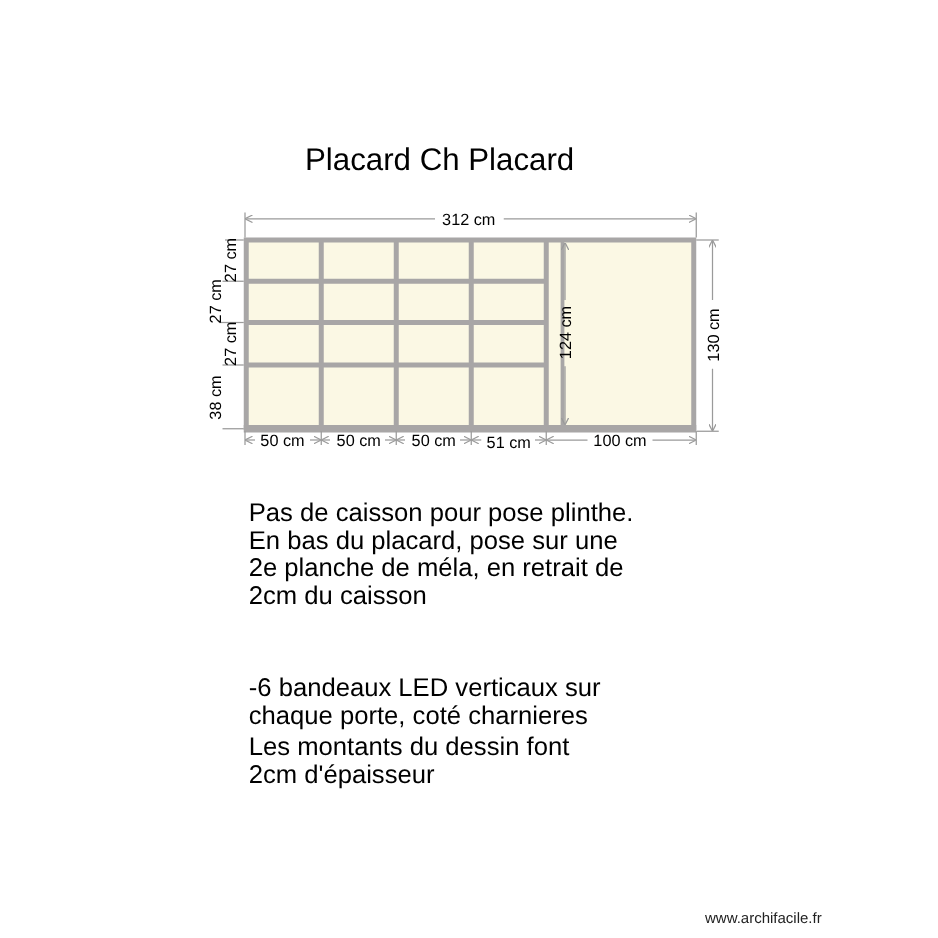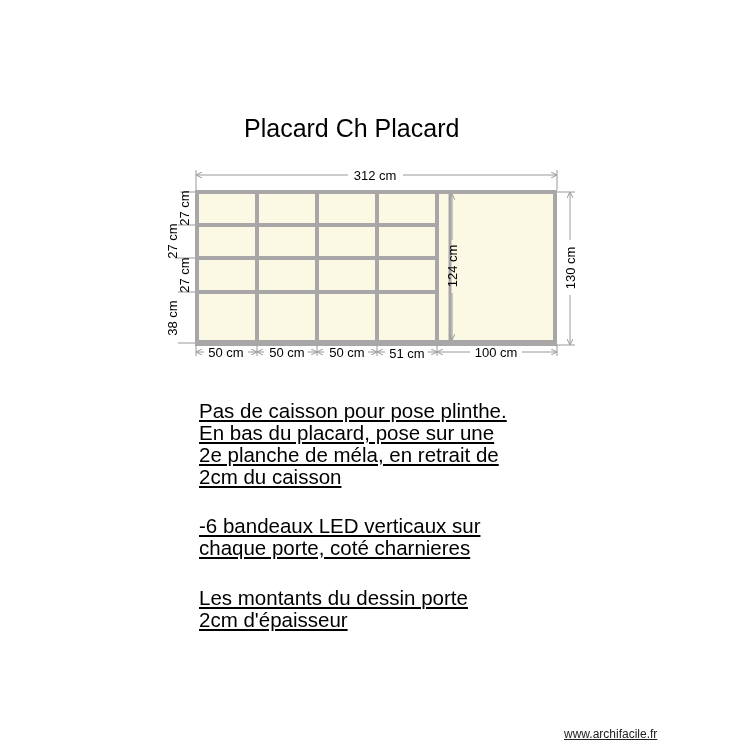--- a/index.html
+++ b/index.html
@@ -1,21 +1,21 @@
 <!DOCTYPE html>
 <html><head>
 <meta charset="utf-8">
 <style>
   html,body{margin:0;padding:0;background:#fff;}
   body{width:750px;height:750px;position:relative;overflow:hidden;font-family:"Liberation Sans",sans-serif;color:#000;}
   .abs{position:absolute;}
   #title{left:244px;top:114px;font-size:25px;white-space:nowrap;}
   svg text{font-family:"Liberation Sans",sans-serif;}
-  .notes{left:199px;font-size:20.5px;line-height:22px;white-space:pre-line;text-decoration:underline;}
-  #watermark{left:564px;top:727px;font-size:12px;color:#222;text-decoration:underline;}
+  .notes{left:199px;font-size:20.5px;line-height:22px;white-space:pre-line;}
+  #watermark{left:564px;top:727px;font-size:12px;color:#222;}
 </style>
 </head>
 <body>
 
 <div id="title" class="abs">Placard Ch Placard</div>
 
 <svg class="abs" style="left:0;top:0" width="750" height="380">
   <defs>
     <marker id="arr" markerWidth="6" markerHeight="6" refX="5" refY="3" orient="auto-start-reverse">
       <path d="M0,0 L6,3 L0,6" fill="none" stroke="#9a9a9a" stroke-width="1"></path>
@@ -99,18 +99,18 @@
   <text transform="translate(189,208) rotate(-90)" font-size="13" text-anchor="middle">27 cm</text>
   <text transform="translate(177,241) rotate(-90)" font-size="13" text-anchor="middle">27 cm</text>
   <text transform="translate(189,275) rotate(-90)" font-size="13" text-anchor="middle">27 cm</text>
   <text transform="translate(177,318) rotate(-90)" font-size="13" text-anchor="middle">38 cm</text>
 </svg>
 
 <div class="abs notes" style="top:400px">Pas de caisson pour pose plinthe.
 En bas du placard, pose sur une
 2e planche de méla, en retrait de
 2cm du caisson</div>
-<div class="abs notes" style="top:515px">-6 bandeaux LED verticaux sur
+<div class="abs notes" style="top:540px">-6 bandeaux LED verticaux sur
 chaque porte, coté charnieres</div>
-<div class="abs notes" style="top:587px">Les montants du dessin porte
+<div class="abs notes" style="top:587px">Les montants du dessin font
 2cm d'épaisseur</div>
 
 <div id="watermark" class="abs">www.archifacile.fr</div>
 
 </body></html>

